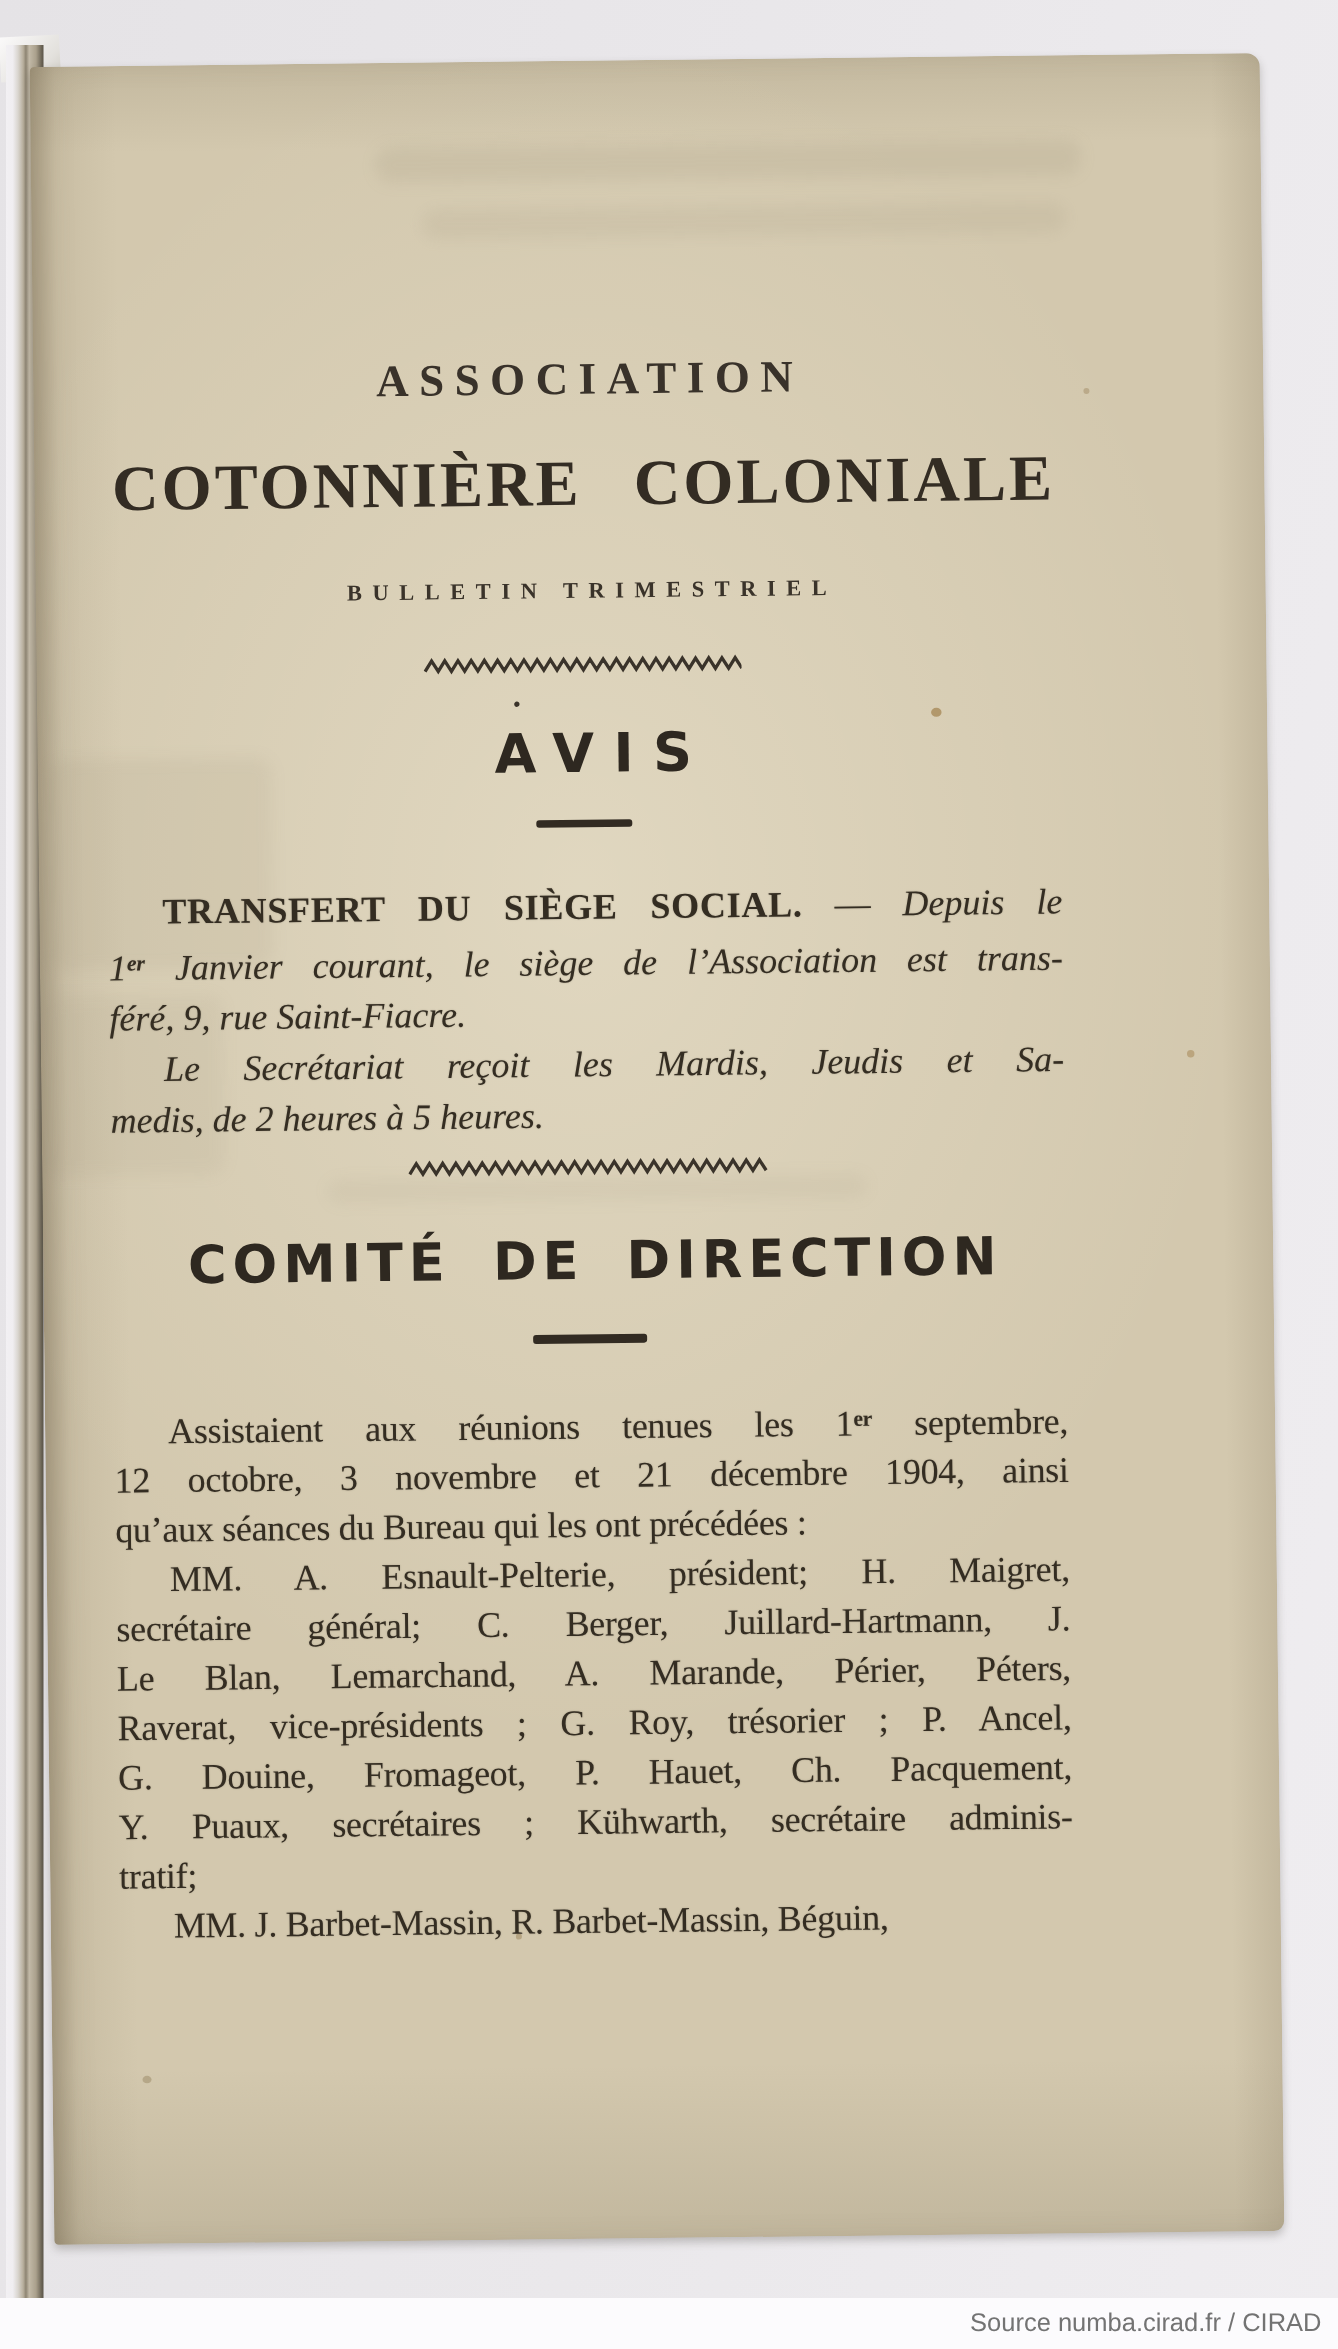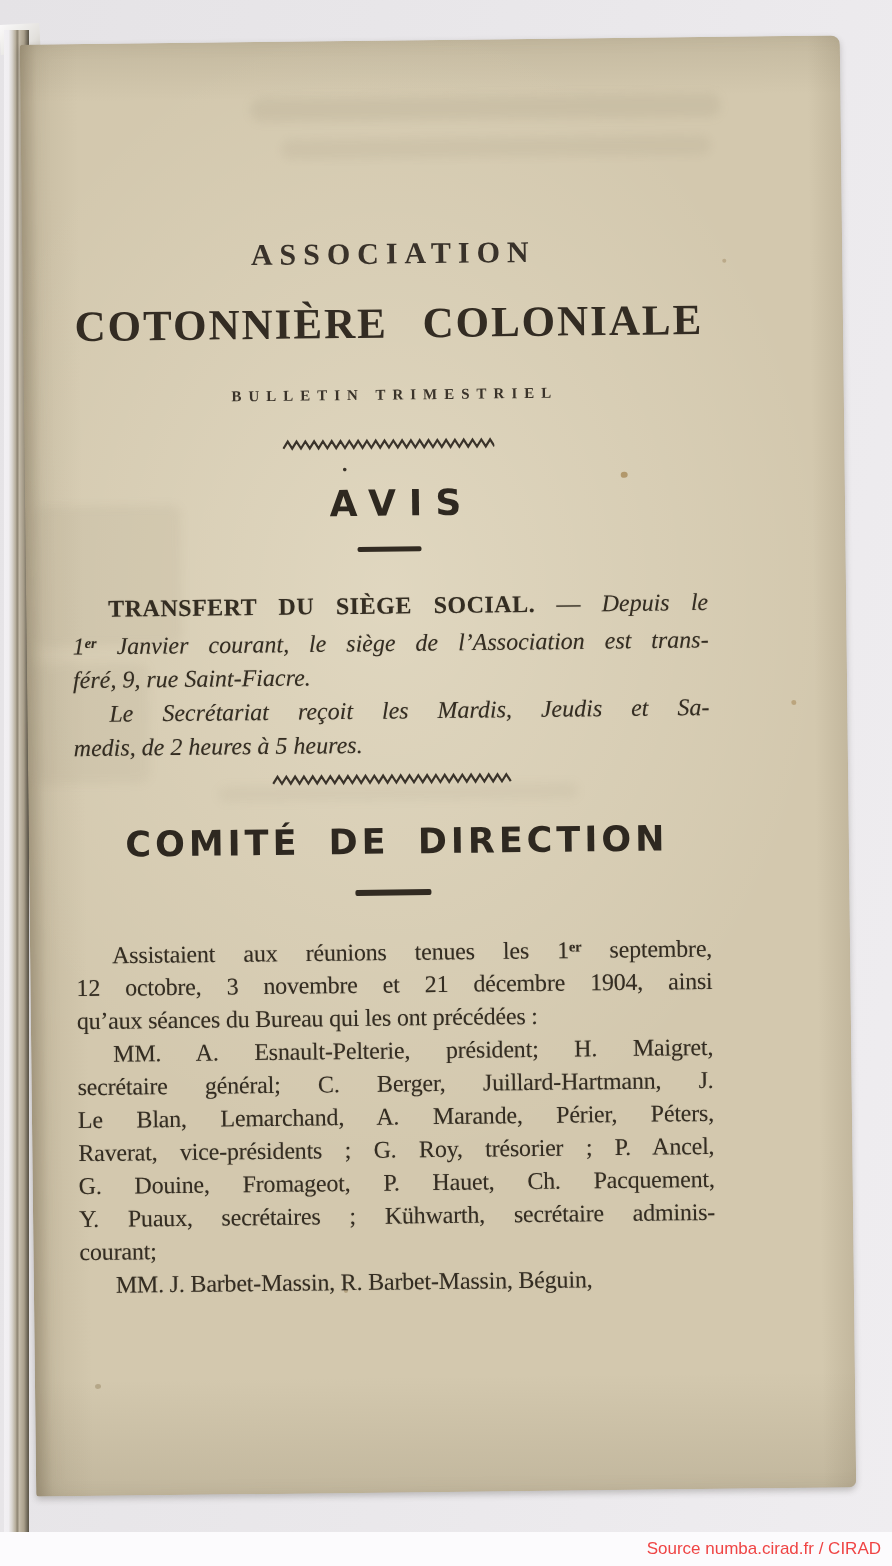--- a/index.html
+++ b/index.html
@@ -68,21 +68,21 @@
   .spot{position:absolute;border-radius:50%;}
   .s1{left:596px;top:434px;width:7px;height:6px;background:rgba(146,108,48,0.55);}
   .s2{left:764px;top:664px;width:5px;height:5px;background:rgba(146,108,48,0.38);}
   .s3{left:310px;top:1248px;width:4px;height:4px;background:rgba(130,100,52,0.35);}
   .s4{left:60px;top:1340px;width:6px;height:5px;background:rgba(120,100,60,0.32);}
   .s5{left:700px;top:222px;width:4px;height:4px;background:rgba(130,100,52,0.30);}
 
   
   .footer{position:absolute;left:0;bottom:0;width:892px;height:34px;background:#fcfbfd;
     display:flex;align-items:center;justify-content:flex-end;box-sizing:border-box;padding-right:11px;
-    font-family:"Liberation Sans",sans-serif;font-size:17px;color:#ef4444;}
+    font-family:"Liberation Sans",sans-serif;font-size:17px;color:#737373;}
 </style>
 </head>
 <body>
 
 <div id="scan-root">
 
   <div class="under-corner"></div>
   <div class="spine"></div>
 
   <div class="page">
@@ -142,21 +142,21 @@
             <div class="tline"><span class="">12 octobre, 3 novembre et 21 décembre 1904, ainsi</span></div>
             <div class="tline last"><span class="">qu’aux séances du Bureau qui les ont précédées :</span></div>
           </div>
         <div>
             <div class="tline first"><span class="">MM. A. Esnault-Pelterie, président; H. Maigret,</span></div>
             <div class="tline"><span class="">secrétaire général; C. Berger, Juillard-Hartmann, J.</span></div>
             <div class="tline"><span class="">Le Blan, Lemarchand, A. Marande, Périer, Péters,</span></div>
             <div class="tline"><span class="">Raverat, vice-présidents ; G. Roy, trésorier ; P. Ancel,</span></div>
             <div class="tline"><span class="">G. Douine, Fromageot, P. Hauet, Ch. Pacquement,</span></div>
             <div class="tline"><span class="">Y. Puaux, secrétaires ; Kühwarth, secrétaire adminis-</span></div>
-            <div class="tline last"><span class="">courant;</span></div>
+            <div class="tline last"><span class="">tratif;</span></div>
           </div>
         <div>
             <div class="tline first last"><span class="">MM. J. Barbet-Massin, R. Barbet-Massin, Béguin,</span></div>
           </div>
       </div>
 
     </div>
   </div>
 
   <div class="footer">

